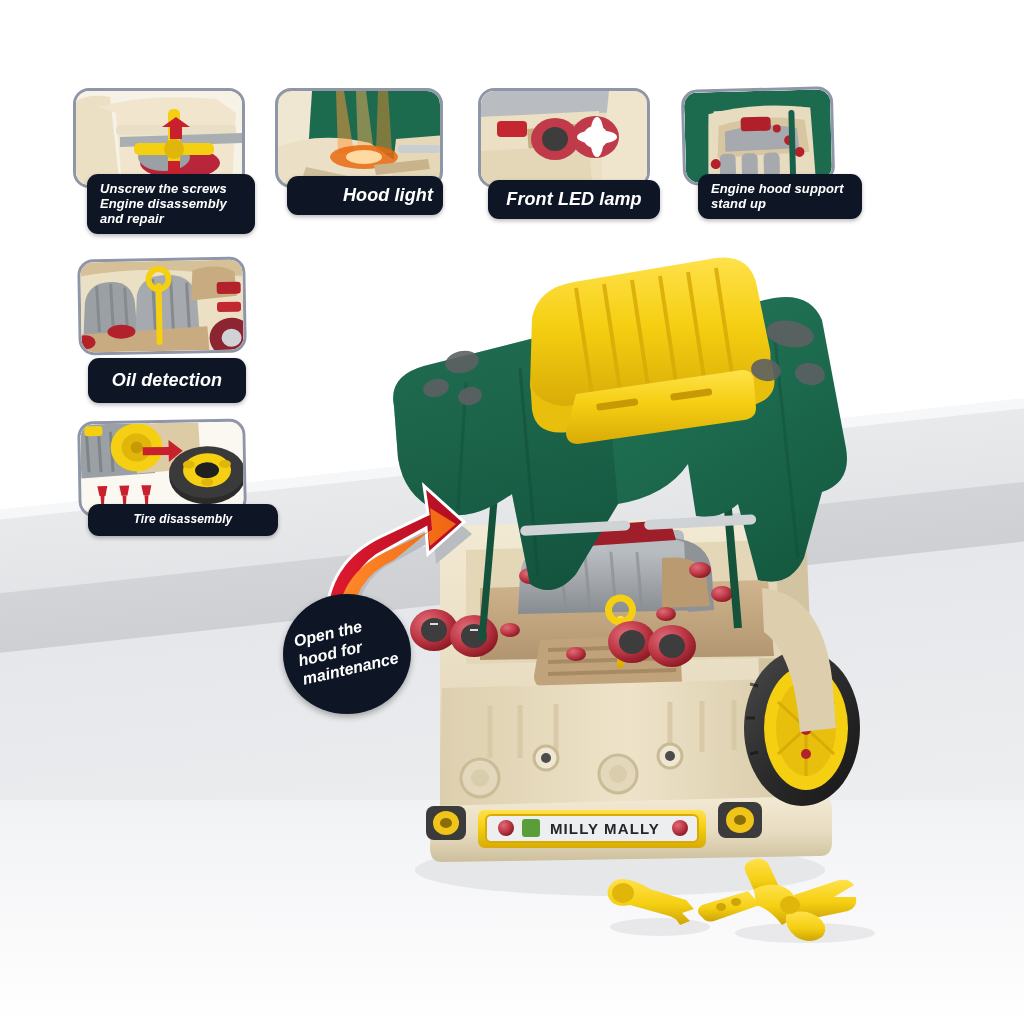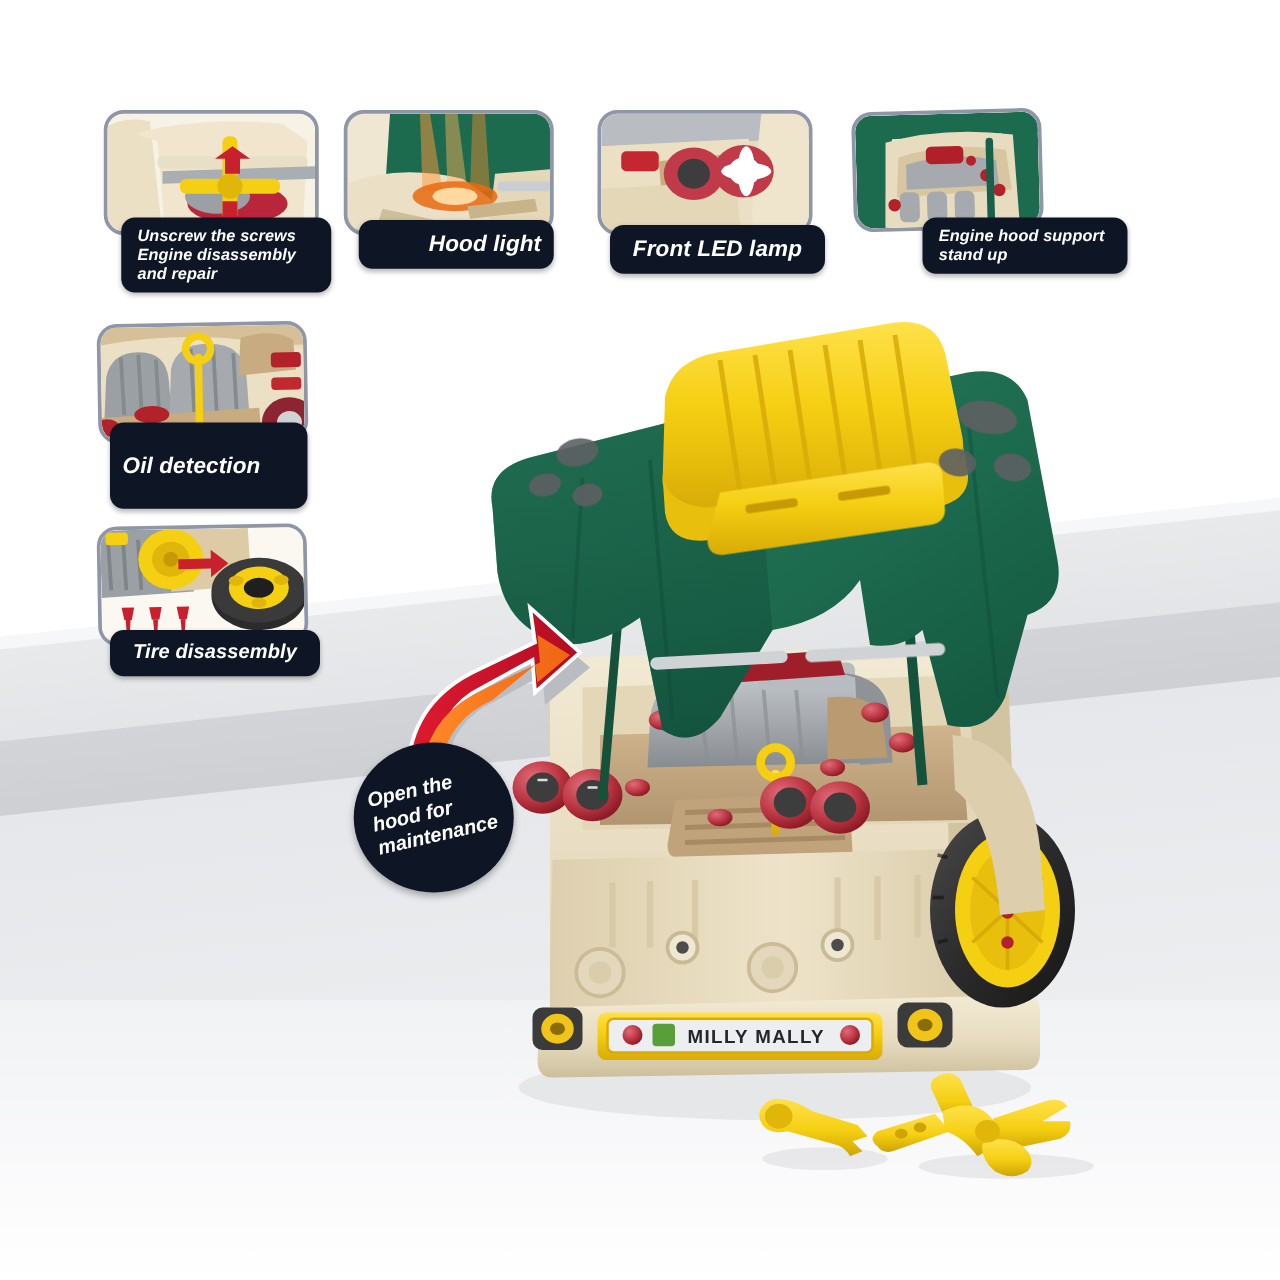--- a/index.html
+++ b/index.html
@@ -300,21 +300,21 @@
 
       <path d="M58 160 Q55 104 110 80 L152 60 L150 38 L176 54 L150 76 L148 62 L114 90 Q70 110 72 160 Z" fill="url(#arOr)"></path>
     </svg>
   </div>
 
   <div class="badge" style="left:283px;top:594px;width:128px;height:120px;"></div>
   <div class="badge-text" style="left:297px;top:618px;width:120px;font-size:16px;">Open the
 hood for
 maintenance</div>
 
-  <div class="card" style="left:83px;top:88px;width:172px;height:150px;">
+  <div class="card" style="left:73px;top:88px;width:172px;height:150px;">
     <div class="frame" style="width:172px;height:100px;">
       <div class="photo">
         <svg width="172" height="100" viewBox="0 0 172 100">
           <rect width="172" height="100" fill="#f6f2e6"></rect>
           <path d="M0 10 Q14 2 34 6 L44 96 L0 96 Z" fill="#ece0c4"></path>
           <path d="M22 16 Q70 2 140 8 L160 22 L156 96 L46 96 L40 22 Z" fill="#f1e6cd"></path>
           <rect x="40" y="34" width="120" height="10" rx="4" fill="#e9dfc6"></rect>
           <path d="M44 46 L168 42 L168 52 L44 56 Z" fill="#a9aeb2"></path>
           <ellipse cx="104" cy="72" rx="40" ry="16" fill="#b9253a"></ellipse>
           <ellipse cx="88" cy="66" rx="26" ry="14" fill="#9aa0a4"></ellipse>
@@ -406,21 +406,21 @@
           <g fill="#b3222b">
             <circle cx="104" cy="50" r="5"></circle>
               <circle cx="114" cy="62" r="5"></circle>
             <circle cx="30" cy="72" r="5"></circle>
               <circle cx="92" cy="38" r="4"></circle>
           </g>
           <rect x="104" y="20" width="6" height="70" rx="3" fill="#17604a"></rect>
         </svg>
       </div>
     </div>
-    <div class="pill" style="left:16px;top:86px;width:164px;font-size:13px;margin-left:40px;">Engine hood support
+    <div class="pill" style="left:16px;top:86px;width:164px;font-size:13px;">Engine hood support
 stand up</div>
   </div>
 
   <div class="card" style="left:78px;top:258px;width:172px;height:140px;">
     <div class="frame" style="width:168px;height:96px;transform:rotate(-1deg);">
       <div class="photo">
         <svg width="168" height="96" viewBox="0 0 168 96">
           <rect width="168" height="96" fill="#e7dcc0"></rect>
           <path d="M0 0 L168 0 L168 16 L0 18 Z" fill="#d5c097"></path>
           <path d="M0 14 Q60 4 120 12 L168 20 L168 96 L0 96 Z" fill="#ece0c4"></path>
@@ -443,21 +443,21 @@
           <ellipse cx="4" cy="80" rx="10" ry="7" fill="#b3222b"></ellipse>
 
           <ellipse cx="150" cy="78" rx="22" ry="20" fill="#8d2431"></ellipse>
           <ellipse cx="150" cy="78" rx="10" ry="9" fill="#cfd3d6"></ellipse>
 
           <rect x="75" y="22" width="6" height="62" rx="3" fill="#f5cf12"></rect>
           <circle cx="78" cy="18" r="10" fill="none" stroke="#f5cf12" stroke-width="6"></circle>
         </svg>
       </div>
     </div>
-    <div class="pill" style="left:10px;top:80px;width:158px;font-size:18px;padding:24px 10px;">Oil detection</div>
+    <div class="pill" style="left:10px;top:100px;width:158px;font-size:18px;text-align:center;padding:12px 10px;">Oil detection</div>
   </div>
 
   <div class="card" style="left:78px;top:420px;width:172px;height:140px;">
     <div class="frame" style="width:168px;height:96px;transform:rotate(-1deg);">
       <div class="photo">
         <svg width="168" height="96" viewBox="0 0 168 96">
           <rect width="168" height="96" fill="#fbf8f1"></rect>
           <path d="M0 0 L70 0 L74 50 L0 54 Z" fill="#9aa0a4"></path>
           <path d="M52 0 L118 0 L120 46 L56 50 Z" fill="#ddcba5"></path>
           <g stroke="#7e8488" stroke-width="3" fill="none">
@@ -487,16 +487,16 @@
             <path d="M16 62 l10 0 -2 10 -6 0 Z"></path>
               <path d="M19 72 l4 0 -1 14 -2 0 Z"></path>
             <path d="M38 62 l10 0 -2 10 -6 0 Z"></path>
               <path d="M41 72 l4 0 -1 14 -2 0 Z"></path>
             <path d="M60 62 l10 0 -2 10 -6 0 Z"></path>
               <path d="M63 72 l4 0 -1 14 -2 0 Z"></path>
           </g>
         </svg>
       </div>
     </div>
-    <div class="pill" style="left:10px;top:84px;width:168px;font-size:16px;text-align:center;padding:9px 0;">Tire disassembly</div>
+    <div class="pill" style="left:10px;top:84px;width:190px;font-size:12px;text-align:center;padding:9px 0;">Tire disassembly</div>
   </div>
 
 </div>
 
 </body></html>

